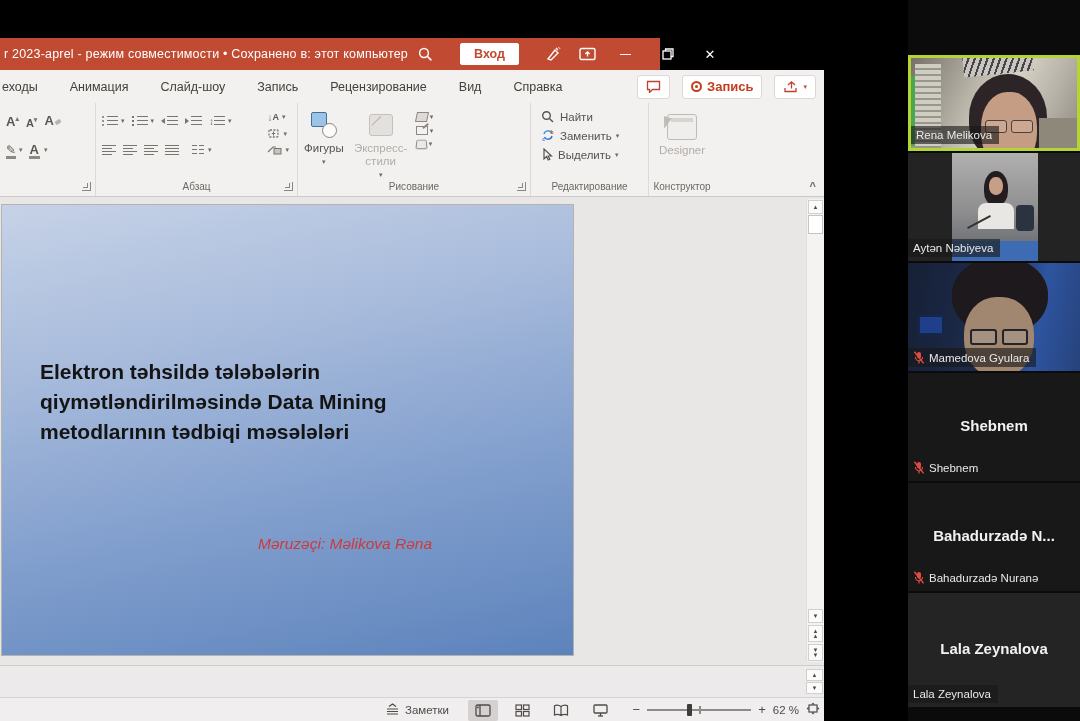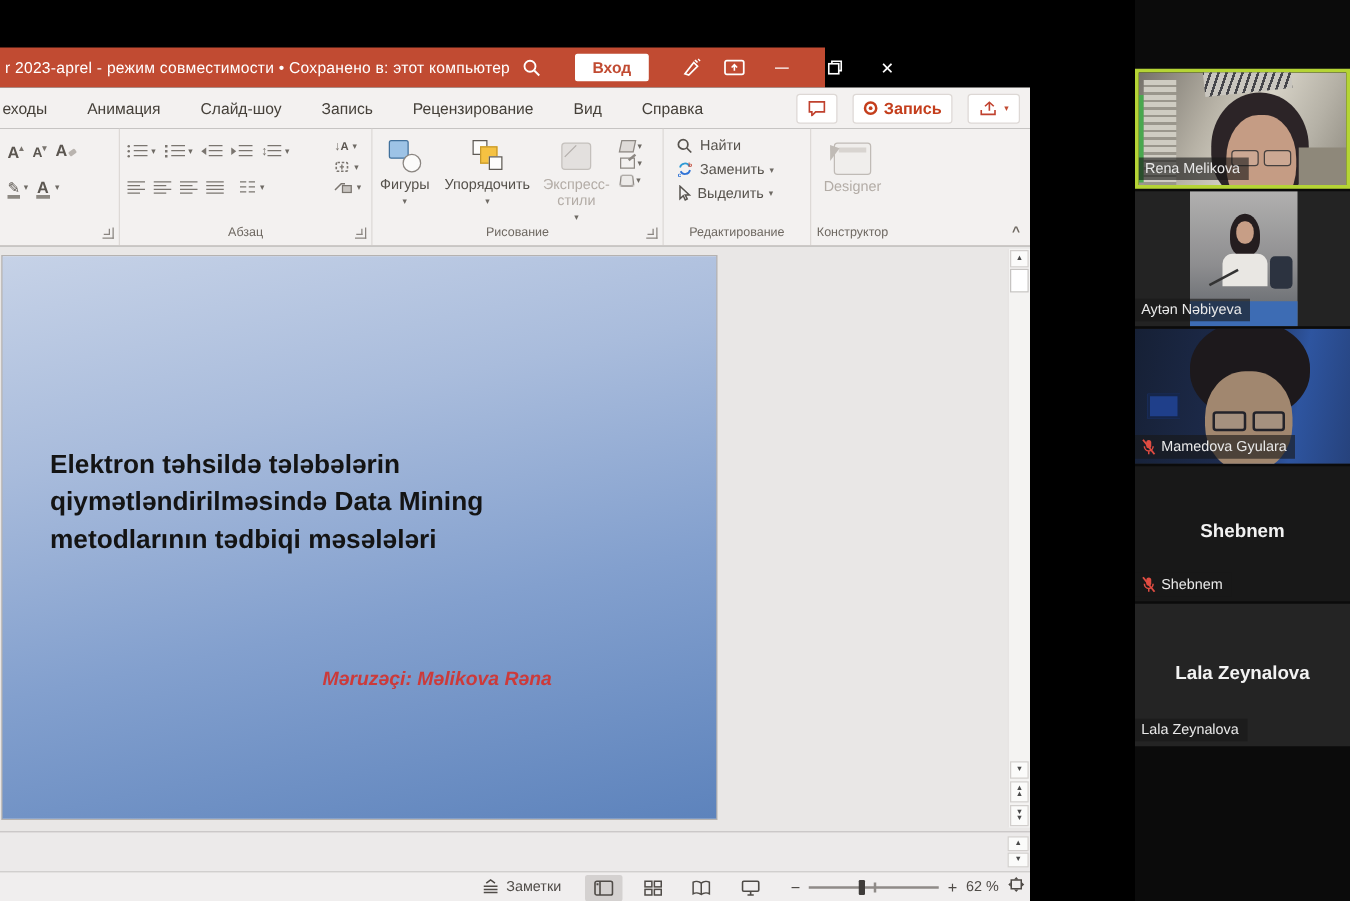--- a/index.html
+++ b/index.html
@@ -97,21 +97,21 @@
       border-left:4px solid transparent; border-right:4px solid transparent; border-top:12px solid #c0bbb6; transform:rotate(18deg); }
   .collapse { position:absolute; right:8px; bottom:4px; font-size:11px; font-weight:bold; color:#6e6861; }
 
   
   .editor { position:absolute; left:0; top:197px; width:824px; height:468px; background:#e9e7e6; }
   .slide { position:absolute; left:2px; top:8px; width:571px; height:450px;
            background:linear-gradient(168deg,#c6d2e7 0%,#a9bcdc 30%,#83a0ce 62%,#5d83bc 100%);
            box-shadow:0 0 0 1px #b5b2b0; }
   .s-org { position:absolute; left:38px; top:30px; color:#c00000; font-weight:bold; font-size:19px; line-height:27px; white-space:nowrap; }
   .s-topic { position:absolute; left:38px; top:152px; color:#141414; font-weight:bold; font-size:21px; line-height:30px; white-space:nowrap; }
-  .s-speaker { position:absolute; left:256px; top:330px; color:#cc3a3a; font-weight:bold; font-style:italic; font-size:15.5px; white-space:nowrap; }
+  .s-speaker { position:absolute; left:256px; top:330px; color:#cc3a3a; font-weight:normal; font-style:italic; font-size:15.5px; white-space:nowrap; }
 
   
   .vscroll { position:absolute; left:806px; top:2px; width:18px; height:463px; background:#f4f3f2; border-left:1px solid #e2e0de;
              display:flex; flex-direction:column; }
   .sbtn { height:14px; background:#fbfbfa; border:1px solid #d2cfcd; color:#4a4a4a; font-size:6px;
           display:flex; align-items:center; justify-content:center; margin:1px; }
   .sthumb { height:19px; background:#fff; border:1px solid #c6c4c2; margin:0 1px; }
   .sspace { flex:1; }
   .dbl { display:flex; flex-direction:column; line-height:4.6px; font-size:6px; align-items:center; color:#4a4a4a; }
 
@@ -401,31 +401,20 @@
         <div class="bigbtn">
           <span class="glyph">
               <span class="shapes-g">
                 <span class="shapes-sq"></span>
                 <span class="shapes-ci"></span>
               </span>
             </span>
           <span>Фигуры</span>
           <span class="chev">▾</span>
         </div>
-        <div class="bigbtn">
-          <span class="glyph">
-              <span class="arr-g">
-                <span class="arr-a"></span>
-                <span class="arr-b"></span>
-                <span class="arr-c"></span>
-              </span>
-            </span>
-          <span>Упорядочить</span>
-          <span class="chev">▾</span>
-        </div>
         <div class="bigbtn grayed" style="width:62px; white-space:normal; text-align:center;">
           <span class="glyph">
               <span class="qs-g"></span>
             </span>
           <span>Экспресс-стили</span>
           <span class="chev">▾</span>
         </div>
         <div class="d3col">
           <span class="ib">
               <span class="mini-sq"></span>
@@ -644,20 +633,34 @@
               <rect x="4" y="1" width="4" height="6.5" rx="2" fill="#e04c42"></rect>
               <path d="M2.5 6 a3.5 3.8 0 0 0 7 0" fill="none" stroke="#e04c42" stroke-width="1.2"></path>
               <line x1="6" y1="10" x2="6" y2="12.4" stroke="#e04c42" stroke-width="1.2"></line>
               <line x1="1.4" y1="0.8" x2="10.6" y2="12.4" stroke="#e04c42" stroke-width="1.5"></line>
             </svg>
         </span>
         <span>Shebnem</span>
       </div>
     </div>
 
+    <div class="tile" style="background:#181818;">
+      <div class="cname">Bahadurzadə  N...</div>
+      <div class="vname">
+        <span class="micmute">
+          <svg width="12" height="13" viewBox="0 0 12 13">
+              <rect x="4" y="1" width="4" height="6.5" rx="2" fill="#e04c42"></rect>
+              <path d="M2.5 6 a3.5 3.8 0 0 0 7 0" fill="none" stroke="#e04c42" stroke-width="1.2"></path>
+              <line x1="6" y1="10" x2="6" y2="12.4" stroke="#e04c42" stroke-width="1.2"></line>
+              <line x1="1.4" y1="0.8" x2="10.6" y2="12.4" stroke="#e04c42" stroke-width="1.5"></line>
+            </svg>
+        </span>
+        <span>Bahadurzadə Nuranə</span>
+      </div>
+    </div>
 
     <div class="tile" style="background:#242424; height:114px;">
       <div class="cname">Lala Zeynalova</div>
       <div class="vname">
         <span>Lala Zeynalova</span>
       </div>
     </div>
 
   </div>
 </div>

